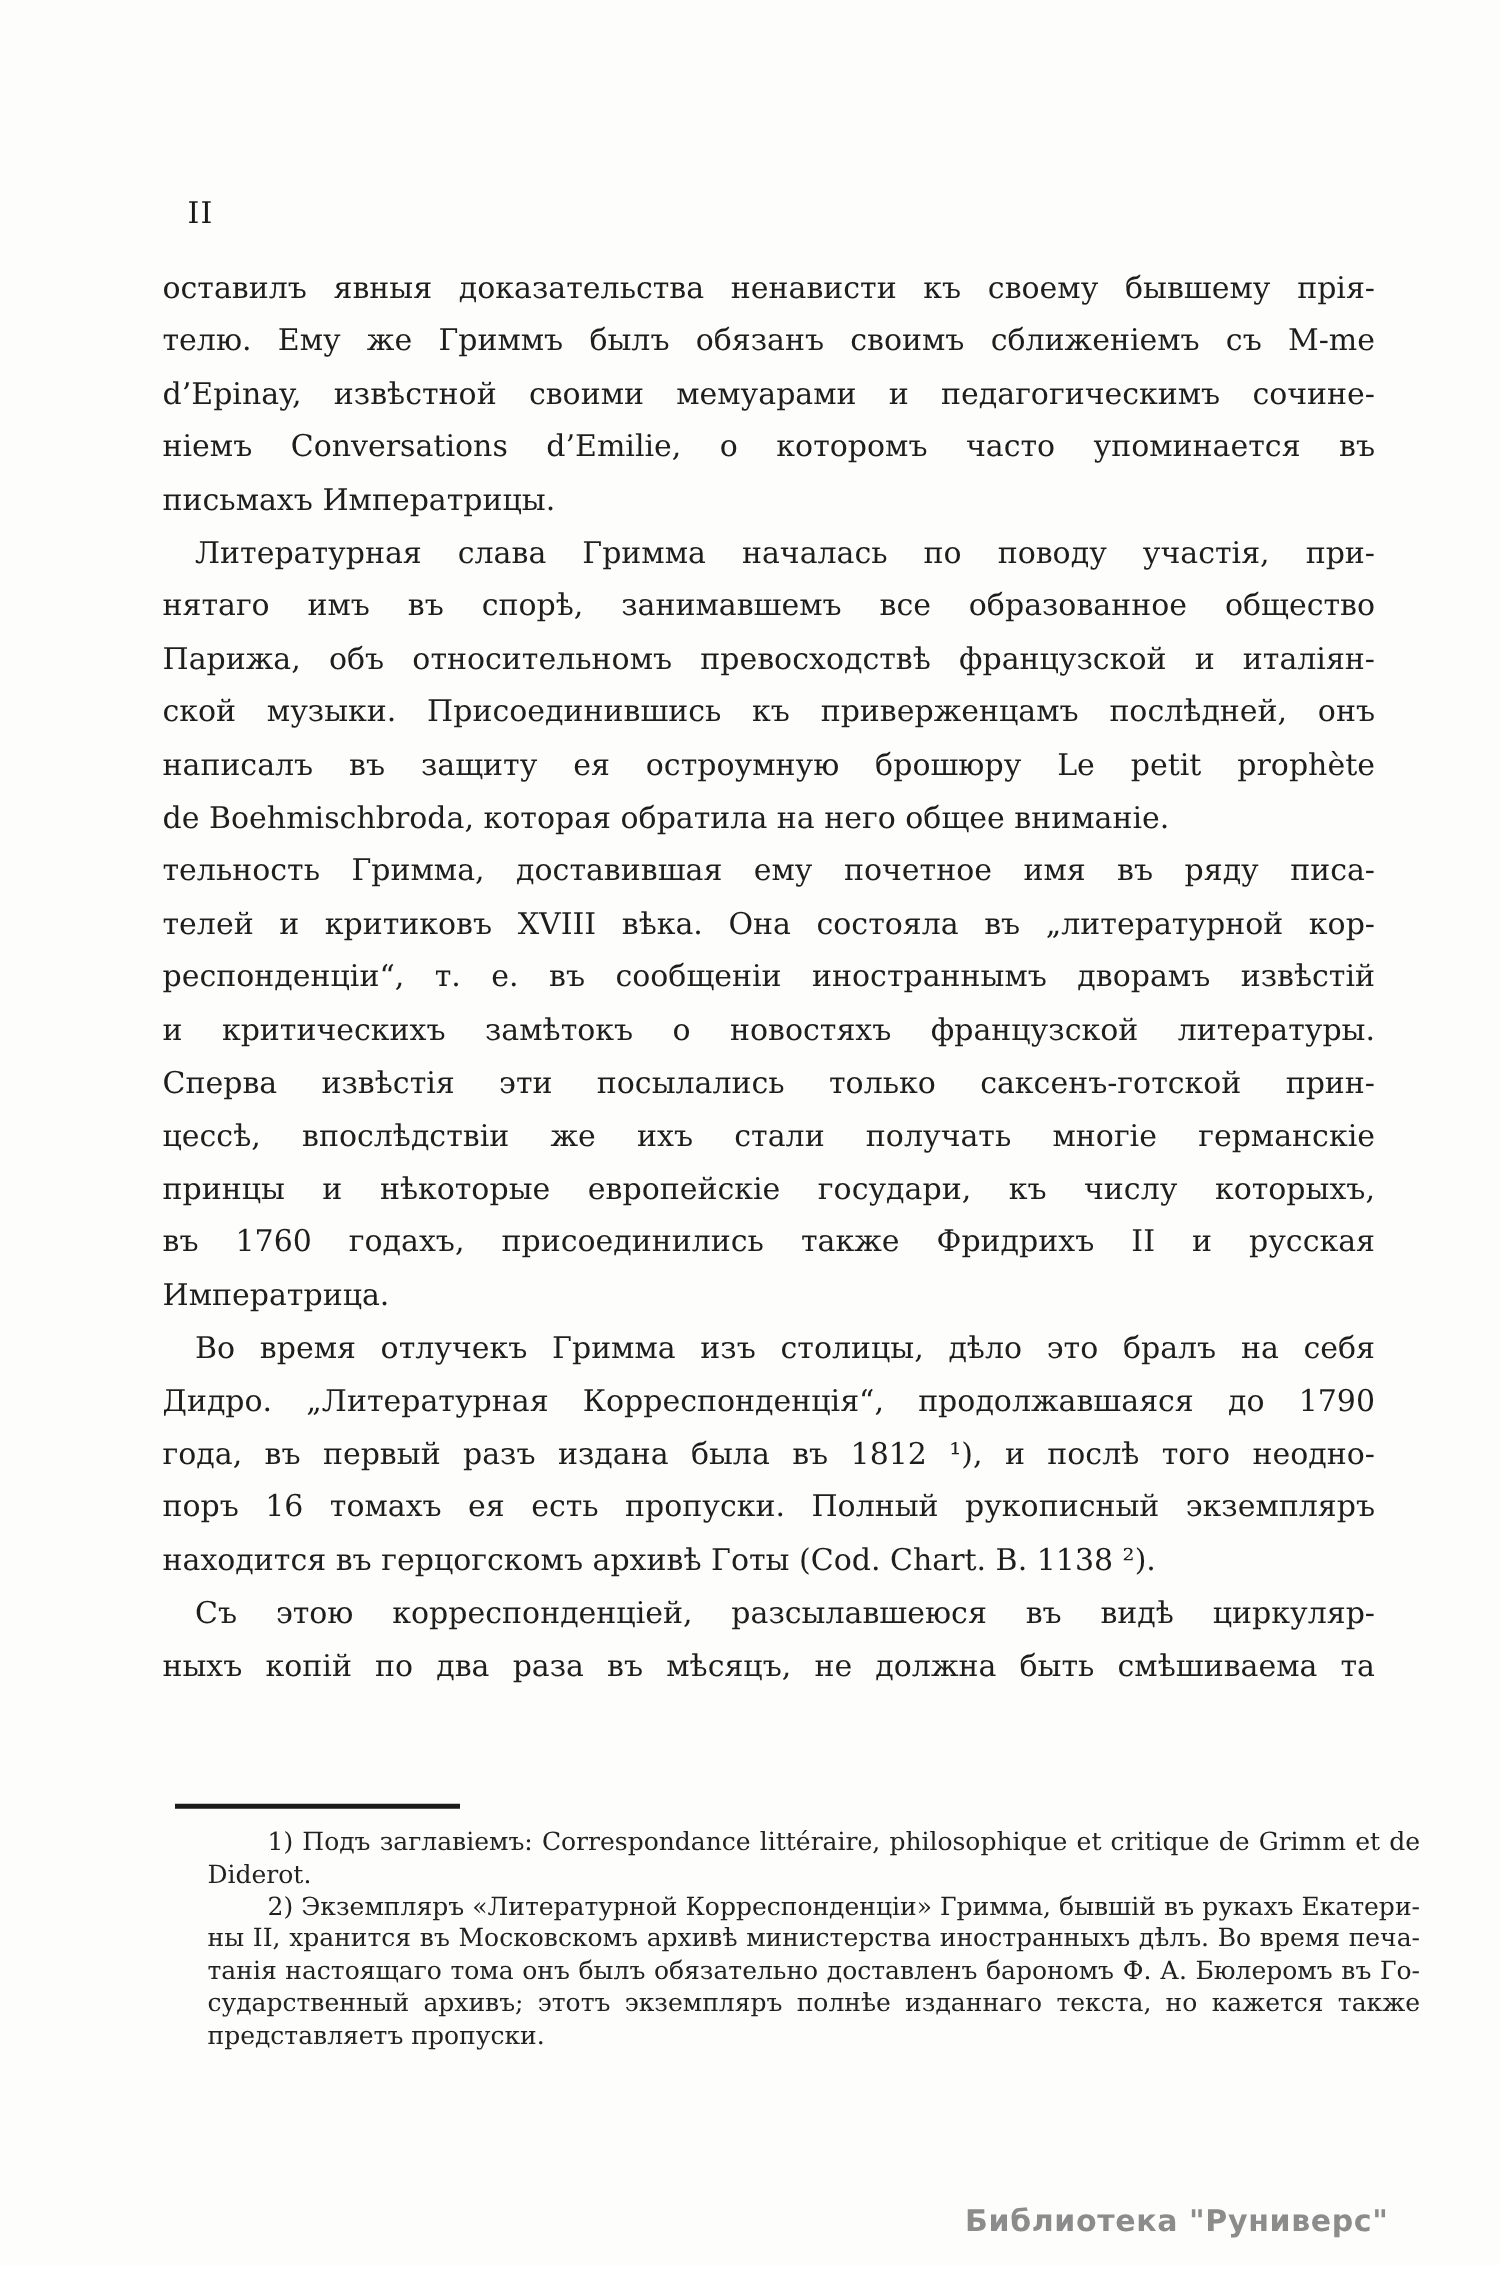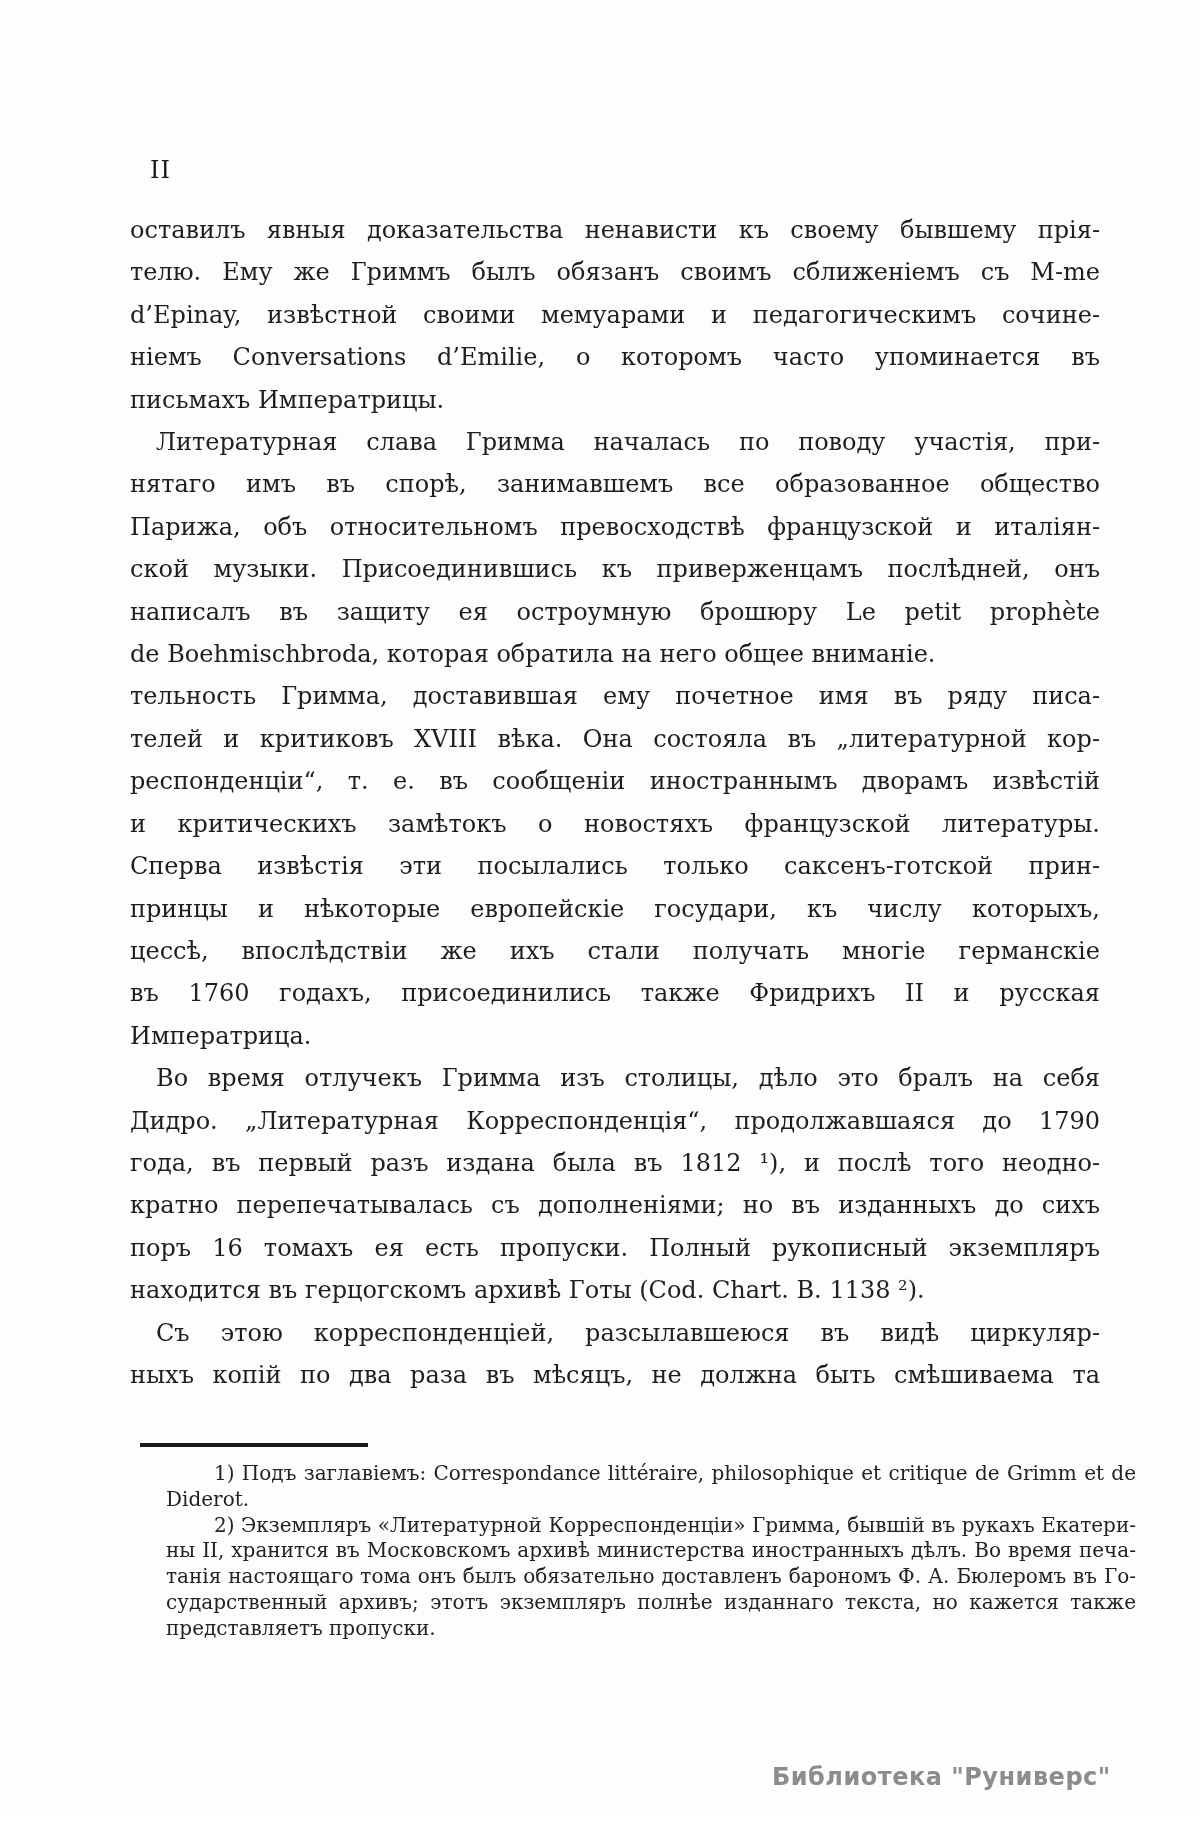--- a/index.html
+++ b/index.html
@@ -92,30 +92,29 @@
         <div class="line">ской музыки. Присоединившись къ приверженцамъ послѣдней, онъ</div>
         <div class="line">написалъ въ защиту ея остроумную брошюру Le petit prophète</div>
         <div class="line end">de Boehmischbroda, которая обратила на него общее вниманіе.</div>
       </div>
       <div>
         <div class="line">тельность Гримма, доставившая ему почетное имя въ ряду писа-</div>
         <div class="line">телей и критиковъ XVIII вѣка. Она состояла въ „литературной кор-</div>
         <div class="line">респонденціи“, т. е. въ сообщеніи иностраннымъ дворамъ извѣстій</div>
         <div class="line">и критическихъ замѣтокъ о новостяхъ французской литературы.</div>
         <div class="line">Сперва извѣстія эти посылались только саксенъ-готской прин-</div>
+        <div class="line">цессѣ, впослѣдствіи же ихъ стали получать многіе германскіе</div>
         <div class="line">принцы и нѣкоторые европейскіе государи, къ числу которыхъ,</div>
-        <div class="line">цессѣ, впослѣдствіи же ихъ стали получать многіе германскіе</div>
         <div class="line">въ 1760 годахъ, присоединились также Фридрихъ II и русская</div>
         <div class="line end">Императрица.</div>
       </div>
       <div>
         <div class="line indent">Во время отлучекъ Гримма изъ столицы, дѣло это бралъ на себя</div>
         <div class="line">Дидро. „Литературная Корреспонденція“, продолжавшаяся до 1790</div>
         <div class="line">года, въ первый разъ издана была въ 1812 ¹), и послѣ того неодно-</div>
-        <div class="line">кратно перепечатывалась съ дополненіями; но въ изданныхъ до сихъ</div>
         <div class="line">поръ 16 томахъ ея есть пропуски. Полный рукописный экземпляръ</div>
         <div class="line end">находится въ герцогскомъ архивѣ Готы (Cod. Chart. B. 1138 ²).</div>
       </div>
       <div>
         <div class="line indent">Съ этою корреспонденціей, разсылавшеюся въ видѣ циркуляр-</div>
         <div class="line">ныхъ копій по два раза въ мѣсяцъ, не должна быть смѣшиваема та</div>
       </div>
     </div>
 
   <div class="footnote-rule"></div>

